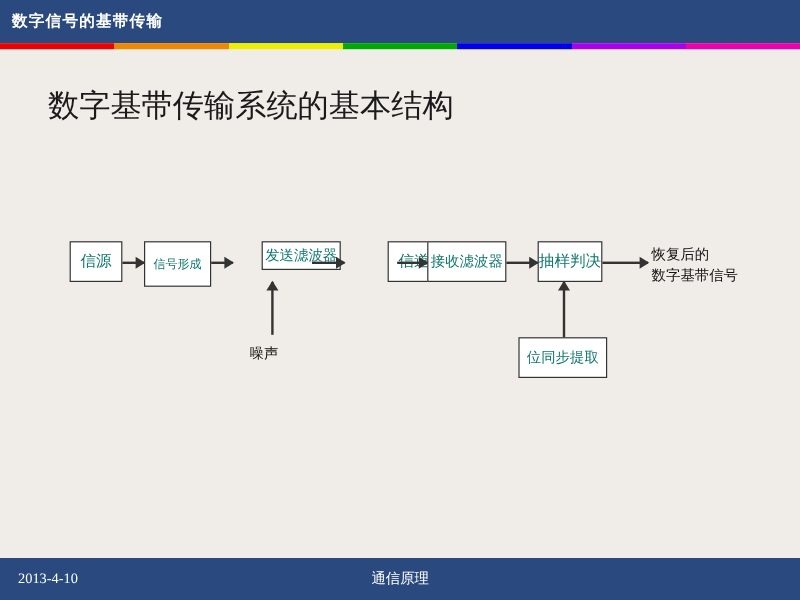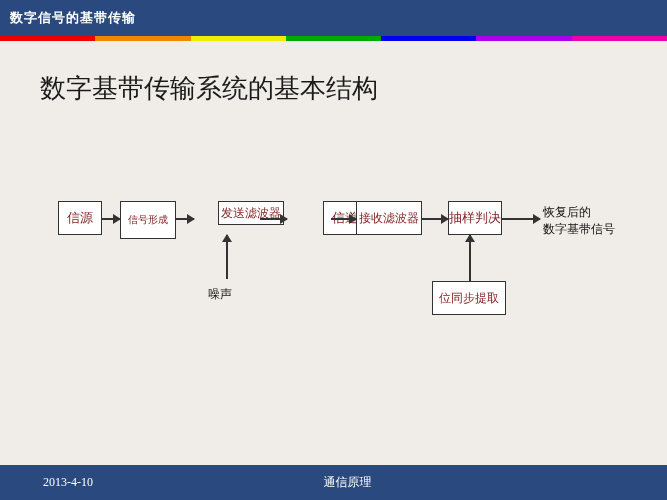--- a/index.html
+++ b/index.html
@@ -65,21 +65,21 @@
 
     
     .box {
       position: absolute;
       border: 1.5px solid #333;
       background: #fff;
       display: flex;
       align-items: center;
       justify-content: center;
       font-size: 13px;
-      color: #7f1d1d;
+      color: #0f766e;
       text-align: center;
     }
 
     
     .arrow-h {
       position: absolute;
       height: 2px;
       background: #333;
     }
     .arrow-h::after {
@@ -123,21 +123,20 @@
       background: #2a4a7f;
       display: flex;
       align-items: center;
       justify-content: space-between;
       padding: 0 15px;
     }
     #footer-left, #footer-center, #footer-right {
       color: #fff;
       font-size: 12px;
       flex: 1;
-      margin-left: 28px;
     }
     #footer-center {
       text-align: center;
     }
     #footer-right {
       text-align: right;
     }
   </style>
 </head>
 <body>

